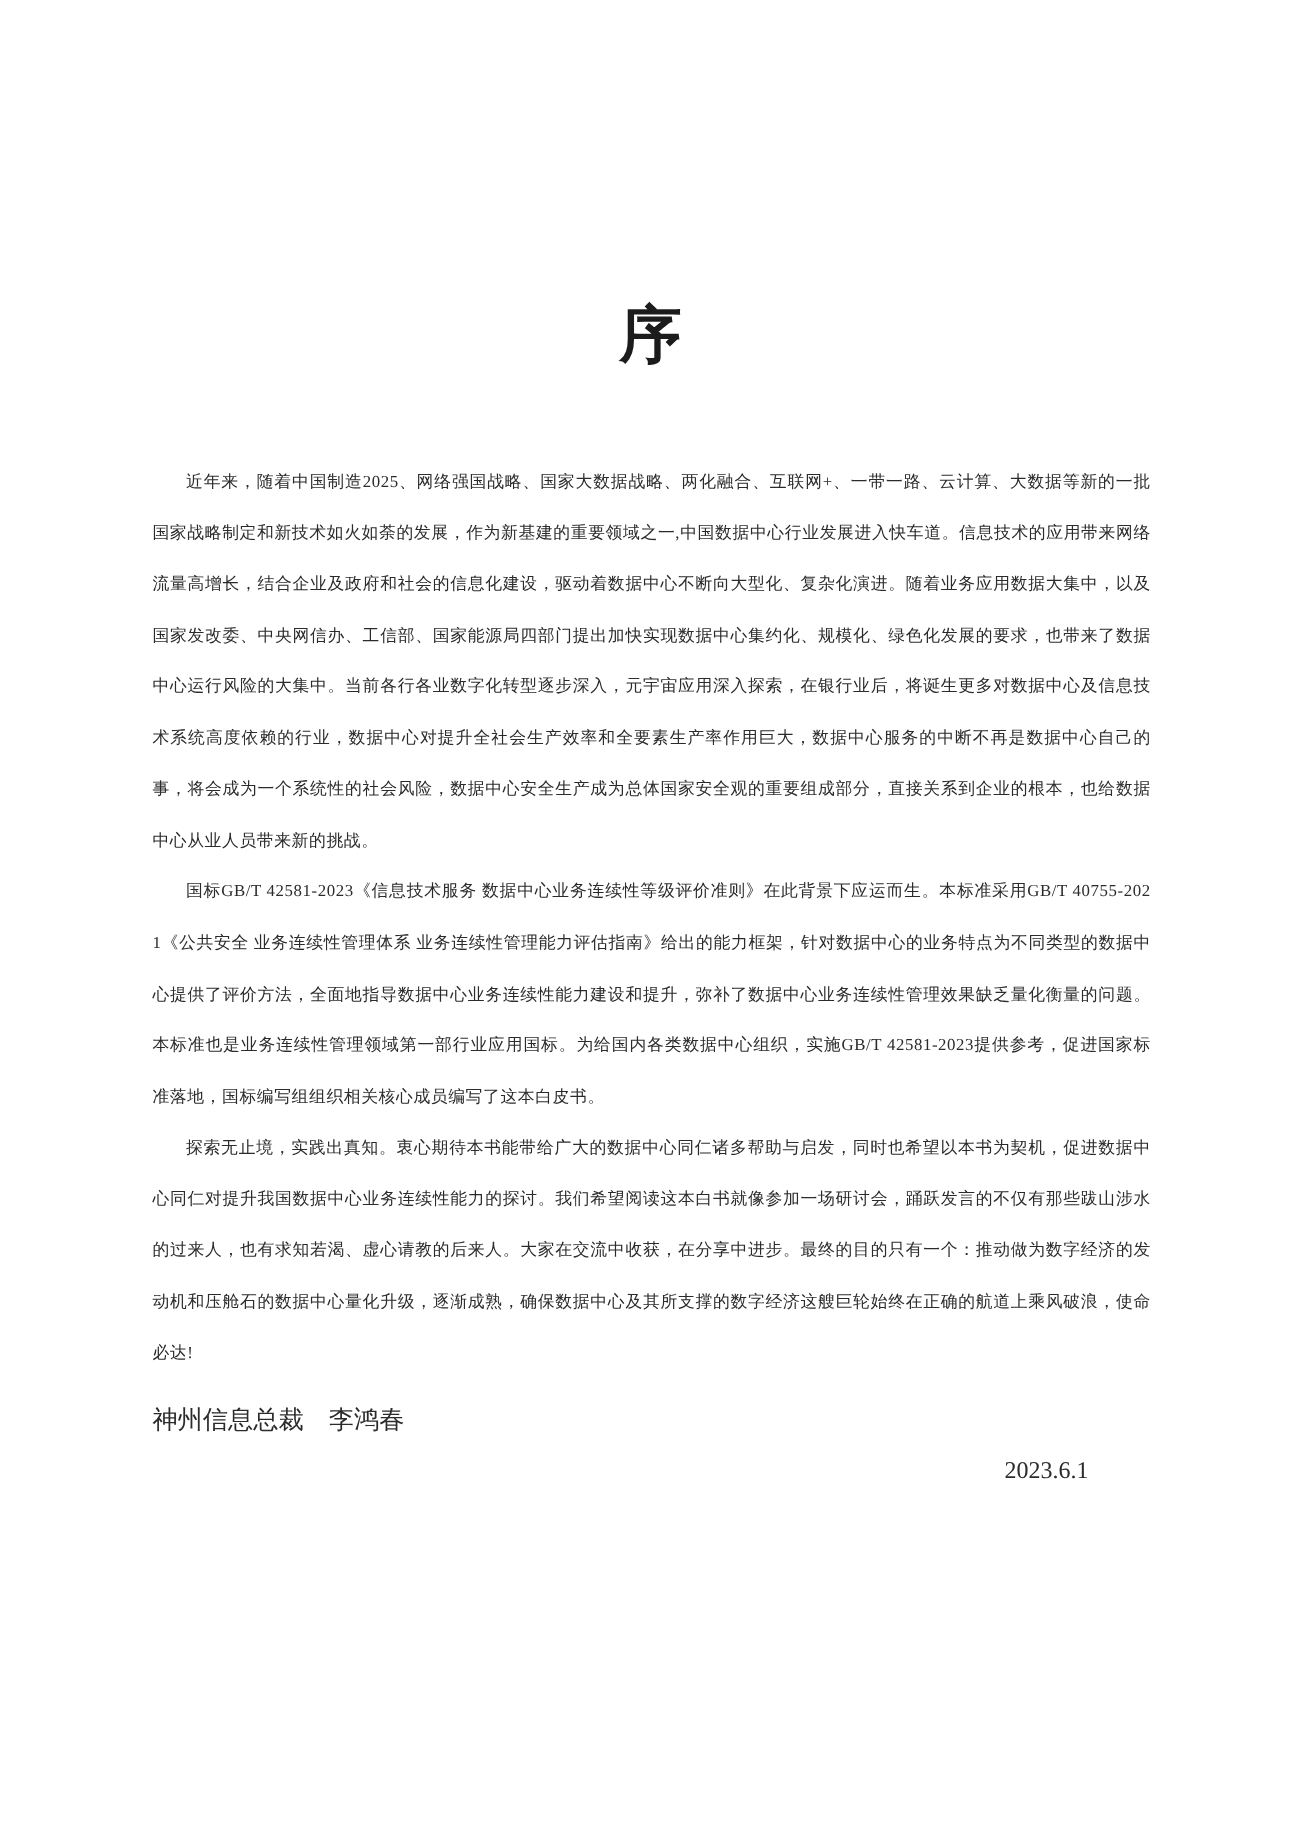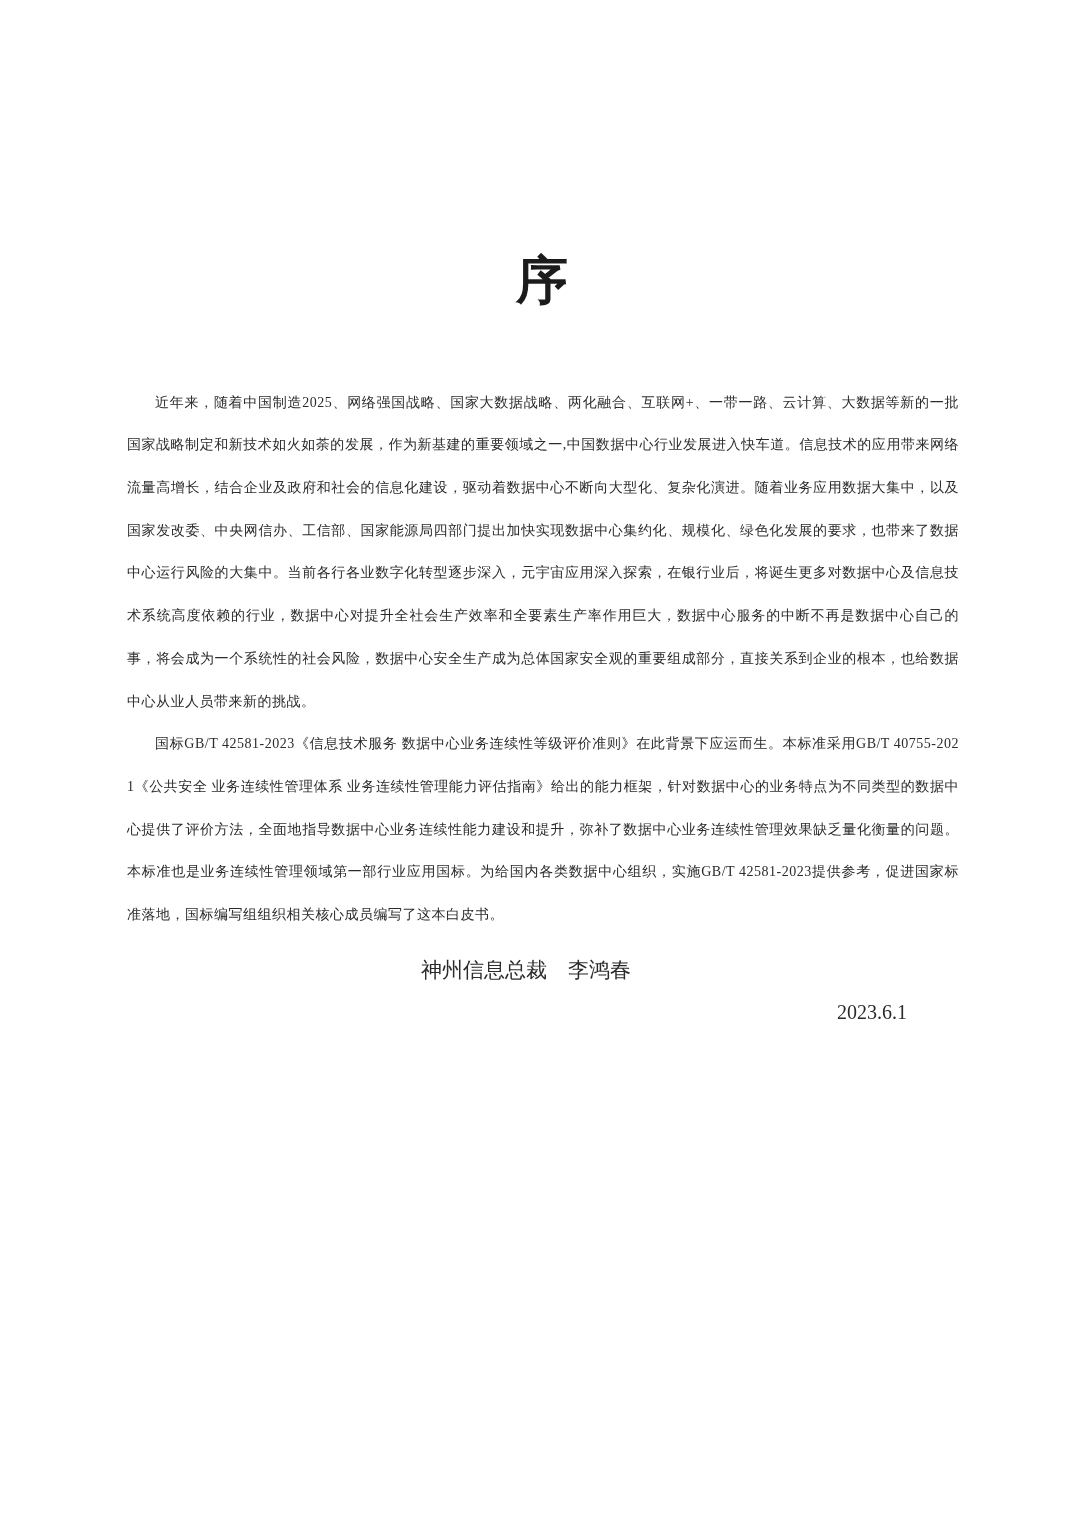--- a/index.html
+++ b/index.html
@@ -46,21 +46,21 @@
     letter-spacing: 0.5px;
     color: #2b2b2b;
     word-break: break-all;
   }
   .signature-block {
     margin-top: 12px;
   }
   .signature {
     font-size: 21px;
     line-height: 42.7px;
-    text-align: center;
+    text-align: left;
     padding-right: 34px;
     color: #2b2b2b;
   }
   .sign-date {
     font-size: 20px;
     line-height: 42.7px;
     text-align: right;
     padding-right: 52px;
     color: #2b2b2b;
   }
@@ -69,20 +69,21 @@
 <body>
 
 <div class="page">
   <div class="content">
 
     <h1 class="doc-title">序</h1>
 
     <div class="body-text">
       <p>近年来，随着中国制造2025、网络强国战略、国家大数据战略、两化融合、互联网+、一带一路、云计算、大数据等新的一批国家战略制定和新技术如火如荼的发展，作为新基建的重要领域之一,中国数据中心行业发展进入快车道。信息技术的应用带来网络流量高增长，结合企业及政府和社会的信息化建设，驱动着数据中心不断向大型化、复杂化演进。随着业务应用数据大集中，以及国家发改委、中央网信办、工信部、国家能源局四部门提出加快实现数据中心集约化、规模化、绿色化发展的要求，也带来了数据中心运行风险的大集中。当前各行各业数字化转型逐步深入，元宇宙应用深入探索，在银行业后，将诞生更多对数据中心及信息技术系统高度依赖的行业，数据中心对提升全社会生产效率和全要素生产率作用巨大，数据中心服务的中断不再是数据中心自己的事，将会成为一个系统性的社会风险，数据中心安全生产成为总体国家安全观的重要组成部分，直接关系到企业的根本，也给数据中心从业人员带来新的挑战。</p>
       <p>国标GB/T 42581-2023《信息技术服务 数据中心业务连续性等级评价准则》在此背景下应运而生。本标准采用GB/T 40755-2021《公共安全 业务连续性管理体系 业务连续性管理能力评估指南》给出的能力框架，针对数据中心的业务特点为不同类型的数据中心提供了评价方法，全面地指导数据中心业务连续性能力建设和提升，弥补了数据中心业务连续性管理效果缺乏量化衡量的问题。本标准也是业务连续性管理领域第一部行业应用国标。为给国内各类数据中心组织，实施GB/T 42581-2023提供参考，促进国家标准落地，国标编写组组织相关核心成员编写了这本白皮书。</p>
+      <p>探索无止境，实践出真知。衷心期待本书能带给广大的数据中心同仁诸多帮助与启发，同时也希望以本书为契机，促进数据中心同仁对提升我国数据中心业务连续性能力的探讨。我们希望阅读这本白书就像参加一场研讨会，踊跃发言的不仅有那些跋山涉水的过来人，也有求知若渴、虚心请教的后来人。大家在交流中收获，在分享中进步。最终的目的只有一个：推动做为数字经济的发动机和压舱石的数据中心量化升级，逐渐成熟，确保数据中心及其所支撑的数字经济这艘巨轮始终在正确的航道上乘风破浪，使命必达!</p>
     </div>
 
     <div class="signature-block">
       <div class="signature">神州信息总裁　李鸿春</div>
       <div class="sign-date">2023.6.1</div>
     </div>
 
   </div>
 </div>
 

